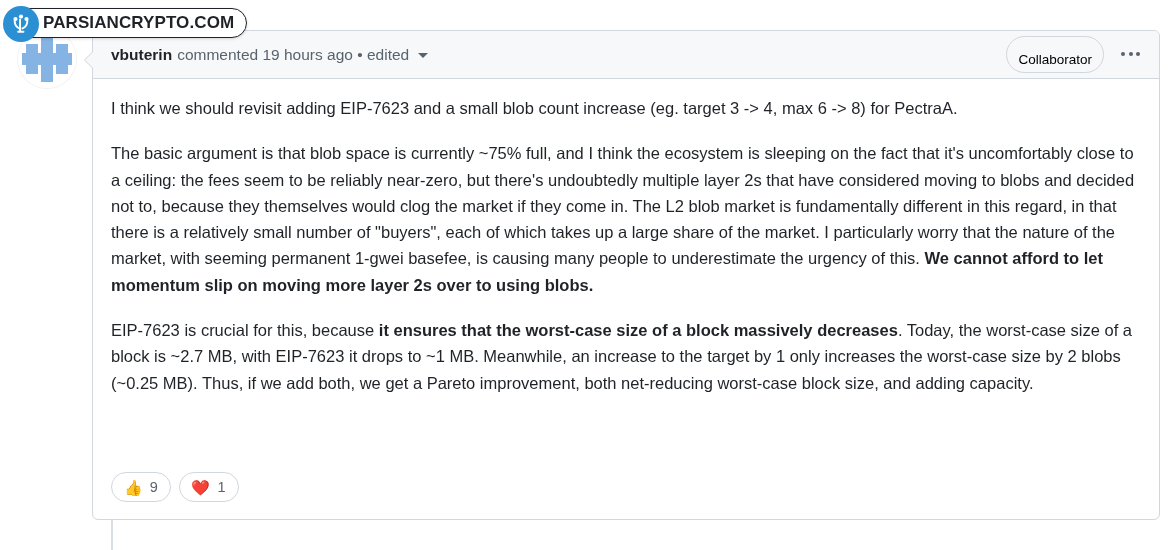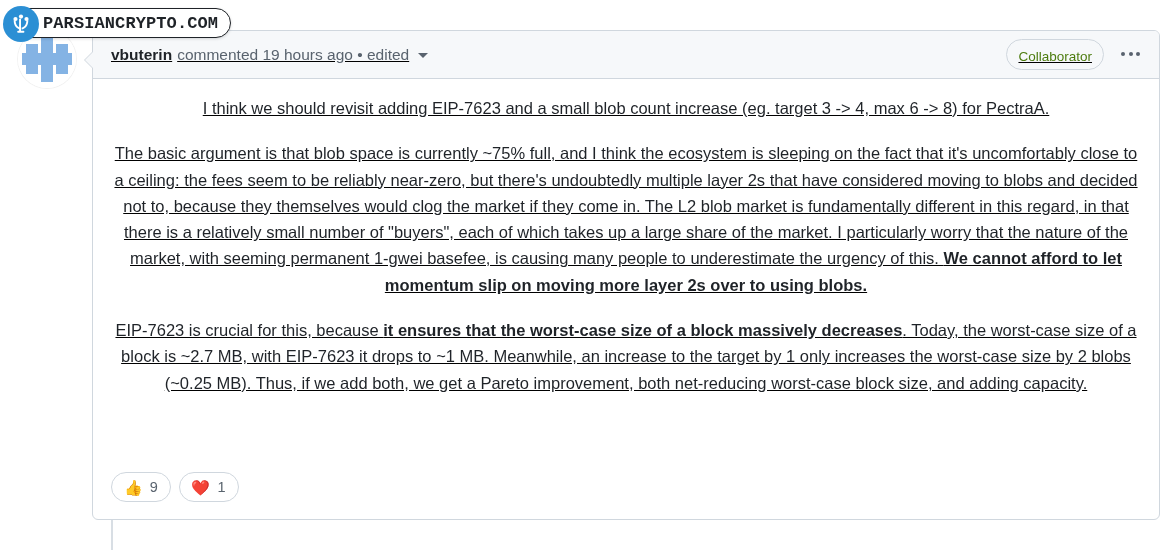--- a/index.html
+++ b/index.html
@@ -54,21 +54,20 @@
   .comment {
     position: absolute;
     left: 92px;
     top: 30px;
     width: 1068px;
     height: 490px;
     border: 1px solid #d0d7de;
     border-radius: 6px;
     background: #ffffff;
     z-index: 3;
-    text-decoration: underline;
   }
   
   .tail-outer {
     position: absolute;
     left: -9px;
     top: 20px;
     width: 0; height: 0;
     border-top: 9px solid transparent;
     border-bottom: 9px solid transparent;
     border-right: 9px solid #d0d7de;
@@ -119,23 +118,23 @@
   }
   .header-right {
     margin-left: auto;
     display: flex;
     align-items: center;
     gap: 14px;
   }
   .collab-badge {
     border: 1px solid #d0d7de;
     border-radius: 2em;
-    padding: 8px 11px 3px;
+    padding: 14px 11px 3px;
     font-size: 13.5px;
-    color: #4d7c0f;
+    color: #000000;
     line-height: 1.3;
     background: transparent;
   }
   .kebab {
     display: flex;
     align-items: center;
     gap: 3.5px;
     padding: 4px 3px;
     cursor: pointer;
   }
@@ -145,21 +144,20 @@
     border-radius: 50%;
     background: #59636e;
   }
 
   
   .comment-body {
     padding: 16px 18px 0 18px;
     font-size: 16.5px;
     line-height: 26.3px;
     color: #1f2328;
-    text-align: center;
   }
   .comment-body p {
     margin: 0 0 19px 0;
   }
   .comment-body p:last-of-type { margin-bottom: 14px; }
   .comment-body b { font-weight: bold; }
 
   
   .reactions {
     position: absolute;
@@ -196,21 +194,21 @@
     border-radius: 2em;
     padding: 0 12px 0 34px;
     z-index: 9;
     box-shadow: 0 1px 3px rgba(0,0,0,0.15);
   }
   .watermark-text {
     font-size: 17px;
     font-weight: bold;
     letter-spacing: 0.1px;
     color: #1f2328;
-    font-family: Liberation Mono, monospace;
+    font-family: Liberation Sans, sans-serif;
   }
   .watermark-logo {
     position: absolute;
     left: -6px;
     top: -3px;
     width: 36px;
     height: 36px;
     border-radius: 50%;
     background: #2b8fd4;
     display: flex;

